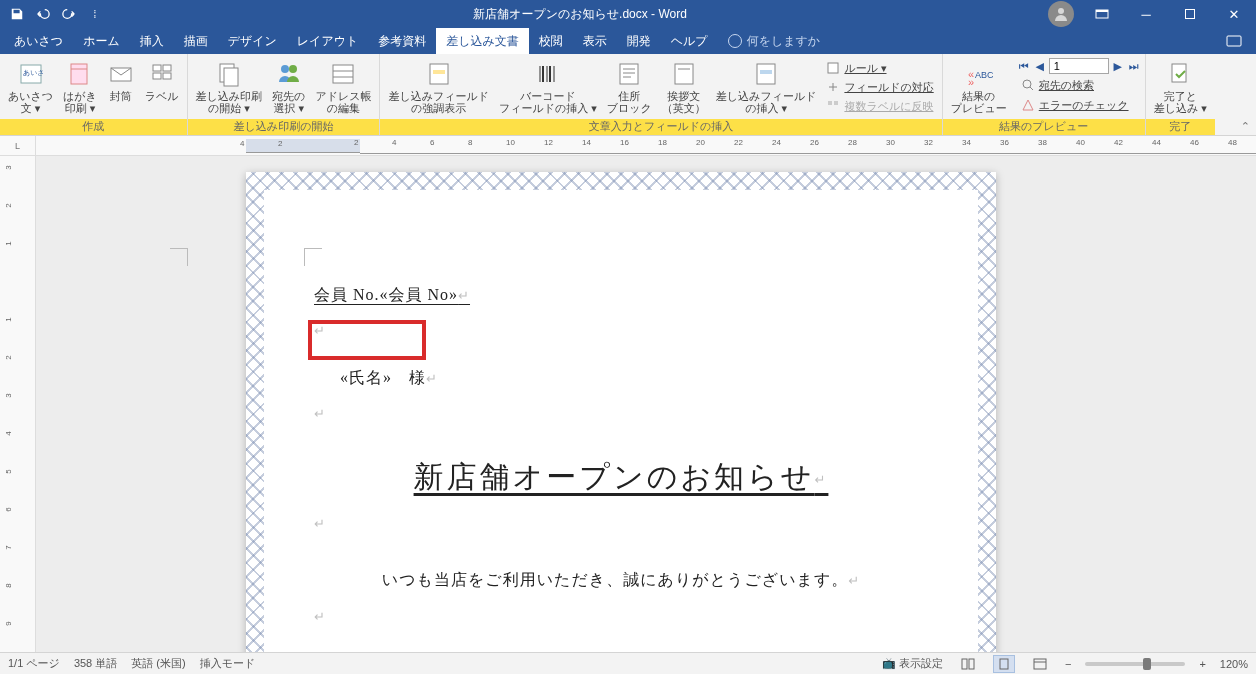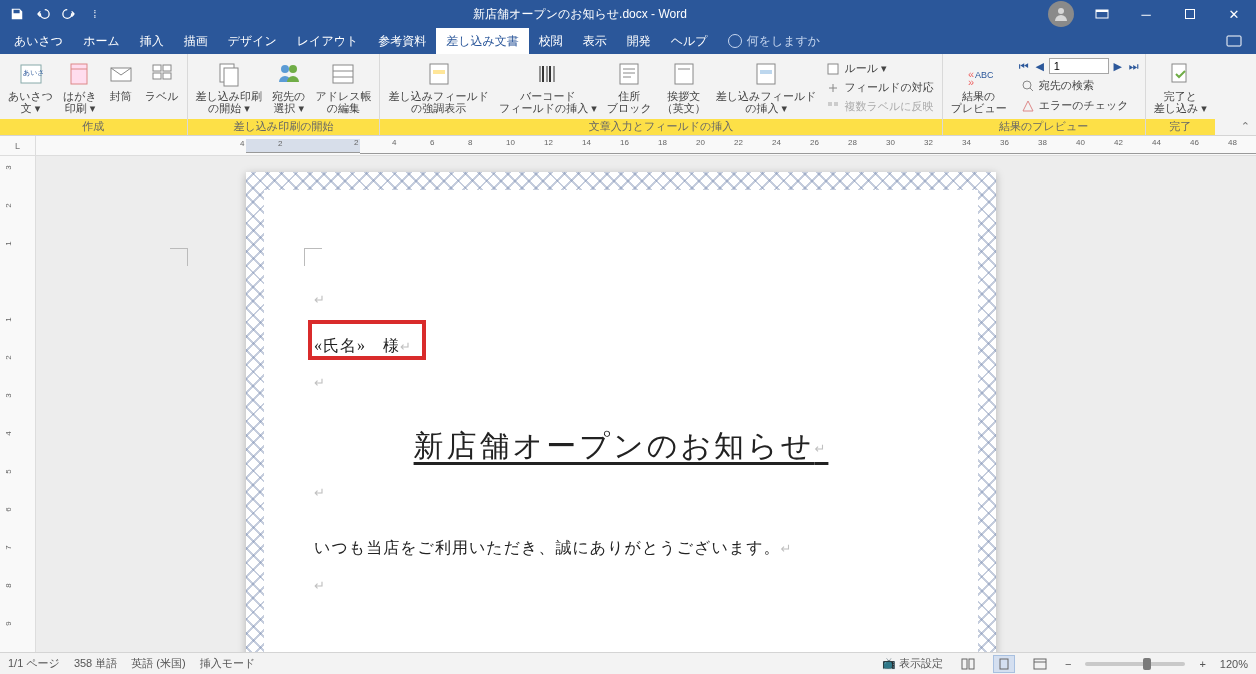--- a/index.html
+++ b/index.html
@@ -21,21 +21,21 @@
 .tabs-right { margin-left: auto; display: flex; align-items: center; padding-right: 8px; }
 
 .ribbon { height: 82px; background: #f3f3f3; border-bottom: 1px solid #d4d4d4; display: flex; align-items: stretch; position: relative; }
 .group { border-right: 1px solid #d9d9d9; display: flex; flex-direction: column; padding: 2px 0px 0 0px; }
 .group-body { flex: 1; display: flex; align-items: flex-start; gap: 2px; padding: 2px 4px 0 4px; }
 .group-label { text-align: center; font-size: 11px; color: #666; height: 16px; line-height: 14px; background: #fde047; }
 .rbtn { display: flex; flex-direction: column; align-items: center; justify-content: flex-start; gap: 2px; padding: 2px 4px; cursor: pointer; border-radius: 2px; }
 .rbtn .ico { width: 28px; height: 28px; display: flex; align-items: center; justify-content: center; }
 .rbtn .lbl { font-size: 11px; line-height: 12px; text-align: center; color: #444; white-space: pre; }
 .sublist { display: flex; flex-direction: column; gap: 2px; padding-top: 2px; }
-.subitem { display: flex; align-items: center; gap: 4px; font-size: 11px; color: #444; padding: 1px 4px; cursor: pointer; border-radius: 2px; }
+.subitem { display: flex; align-items: flex-start; gap: 4px; font-size: 11px; color: #444; padding: 1px 4px; cursor: pointer; border-radius: 2px; text-decoration: underline; }
 .subitem.disabled { color: #aaa; }
 .navrec { display: flex; align-items: center; gap: 2px; }
 .navrec .navbtn { width: 14px; height: 14px; display: flex; align-items: center; justify-content: center; color: #2b579a; cursor: pointer; font-size: 11px; }
 .rec-input { width: 60px; height: 16px; font-size: 11px; border: 1px solid #a6a6a6; padding: 0 4px; }
 .collapse { position: absolute; right: 6px; bottom: 2px; font-size: 11px; color: #777; cursor: pointer; }
 
 .ruler-space { height: 20px; background: #f9f9f9; border-bottom: 1px solid #ddd; display: flex; }
 .ruler-corner { width: 36px; border-right: 1px solid #ddd; display: flex; align-items: center; justify-content: center; font-size: 9px; color: #777; }
 .ruler-h { flex: 1; position: relative; overflow: hidden; }
 .ruler-h-inner { position: absolute; left: 210px; top: 0; height: 20px; display: flex; align-items: center; }
@@ -59,24 +59,24 @@
   -webkit-mask-composite: xor; mask-composite: exclude;
 }
 .margin-marks { position: absolute; pointer-events: none; }
 .mm-tl { left: 58px; top: 76px; width: 18px; height: 18px; border-left: 1px solid #bbb; border-top: 1px solid #bbb; position: absolute; }
 .mm-tr { right: 58px; top: 76px; width: 18px; height: 18px; border-right: 1px solid #bbb; border-top: 1px solid #bbb; position: absolute; }
 
 .doc-content { position: absolute; left: 68px; right: 68px; top: 108px; font-family: "Yu Mincho", "MS Mincho", serif; color: #222; }
 .line { font-size: 16px; line-height: 30px; letter-spacing: 1px; }
 .cr { color: #c0c0c0; font-size: 13px; vertical-align: middle; }
 .member-line { text-decoration: underline; text-underline-offset: 4px; }
-.name-line { margin-top: 16px; }
+.name-line { margin-top: 16px; margin-left: 26px; }
 .highlight-box { position: absolute; border: 4px solid #d92b2b; left: 62px; top: 148px; width: 118px; height: 40px; pointer-events: none; }
 .doc-title { text-align: center; font-size: 30px; letter-spacing: 3px; margin-top: 28px; text-decoration: underline; text-underline-offset: 6px; }
-.body-para { font-size: 16px; line-height: 32px; margin-top: 24px; letter-spacing: 1px; }
+.body-para { font-size: 16px; line-height: 32px; margin-top: 24px; letter-spacing: 1px; text-align: center; }
 
 .statusbar { position: absolute; left: 0; right: 0; bottom: 0; height: 22px; background: #f3f3f3; border-top: 1px solid #d4d4d4; display: flex; align-items: center; font-size: 11px; color: #555; padding: 0 8px; gap: 14px; }
 .statusbar .spacer { flex: 1; }
 .viewbtn { width: 22px; height: 18px; display: flex; align-items: center; justify-content: center; border: 1px solid transparent; cursor: pointer; }
 .viewbtn.active { background: #d4dff0; border-color: #a8c0e0; }
 .zoom-slider { width: 100px; height: 4px; background: #c9c9c9; position: relative; border-radius: 2px; }
 .zoom-slider .thumb { position: absolute; left: 58px; top: -4px; width: 8px; height: 12px; background: #7a7a7a; border-radius: 2px; }
 
 svg { display: block; }
 </style>
@@ -518,20 +518,21 @@
       </div>
     </div>
   <div class="canvas">
     <div class="page">
       <div class="page-border-frame"></div>
       <div class="margin-marks">
         <div class="mm-tl"></div>
         <div class="mm-tr"></div>
       </div>
       <div class="doc-content">
+        <div class="line member-line"><span>会員 No.«会員 No»</span><span class="cr">↵</span></div>
         <div class="line" style="margin-top:4px;"><span class="cr">↵</span></div>
         <div class="line name-line"><span>«氏名»　様</span><span class="cr">↵</span></div>
         <div class="line" style="margin-top:4px;"><span class="cr">↵</span></div>
         <div class="doc-title"><span>新店舗オープンのお知らせ</span><span class="cr">↵</span></div>
         <div class="line" style="margin-top:10px;"><span class="cr">↵</span></div>
         <div class="body-para"><span>いつも当店をご利用いただき、誠にありがとうございます。</span><span class="cr">↵</span></div>
         <div class="line" style="margin-top:4px;"><span class="cr">↵</span></div>
         <div class="body-para" style="margin-top:14px;"><br></div>
 
       </div>

